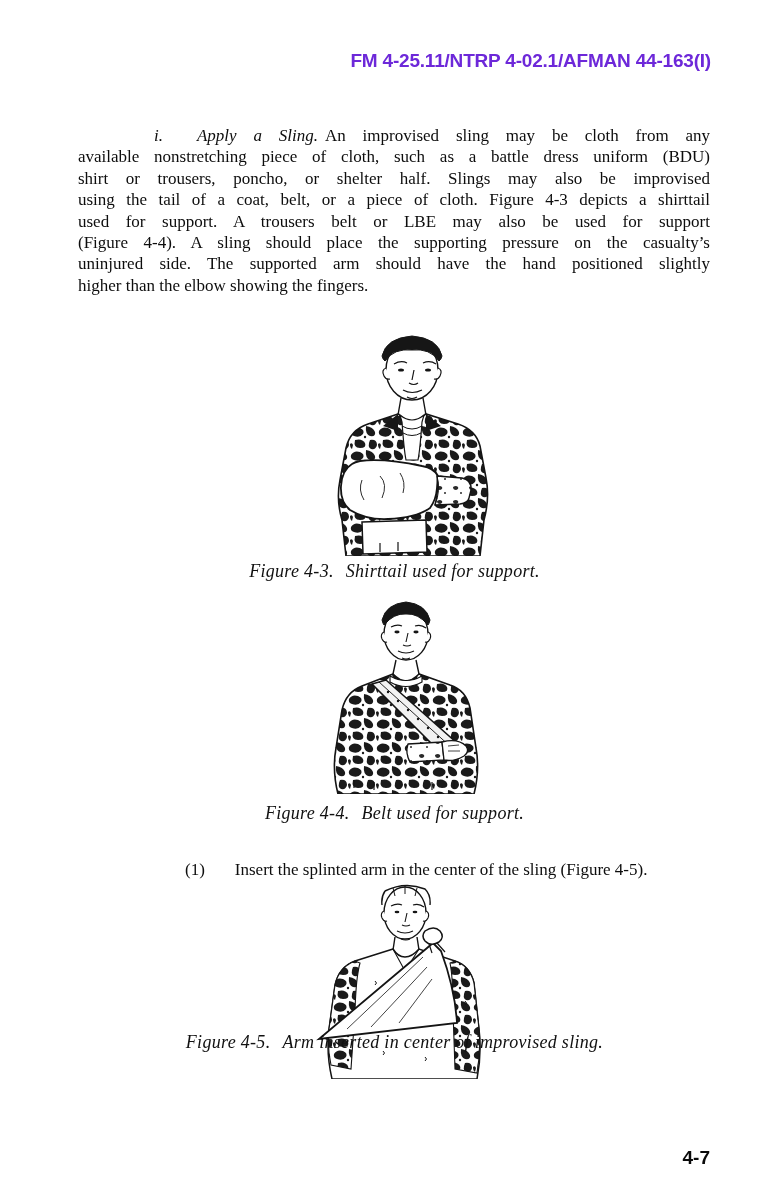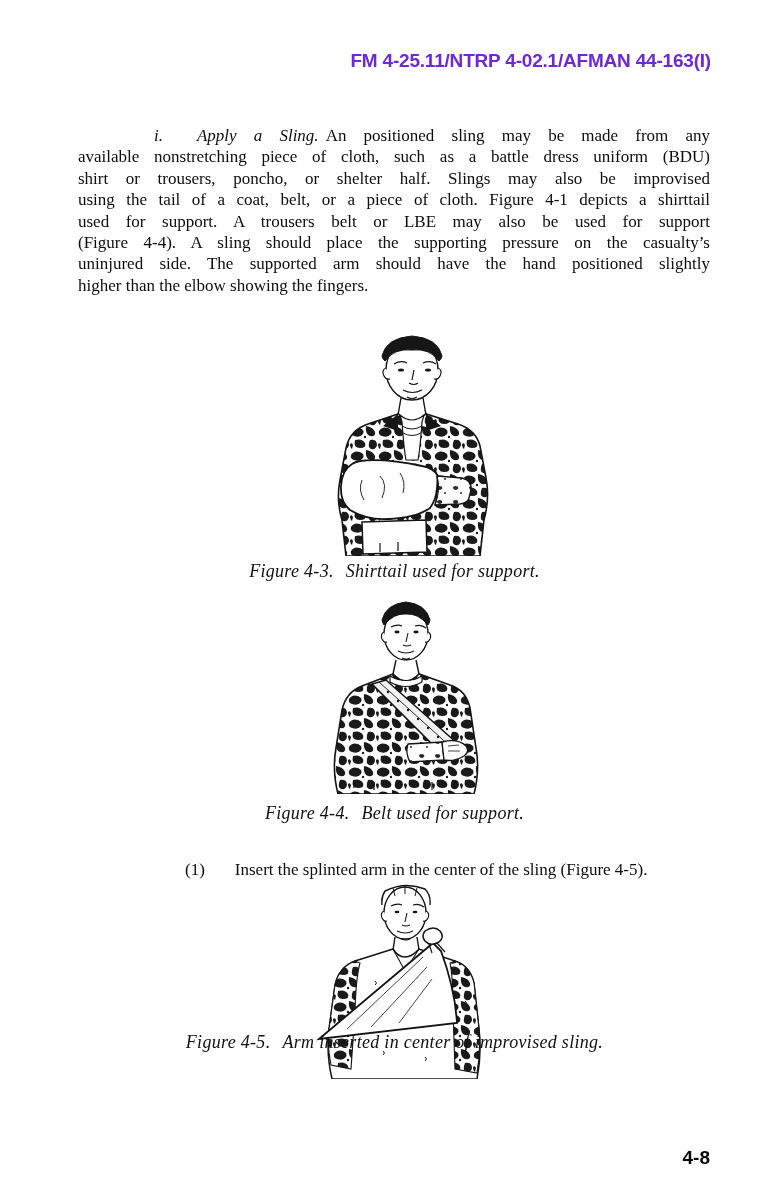--- a/index.html
+++ b/index.html
@@ -43,24 +43,24 @@
   #fig3 { left: 305px; top: 881px; width: 180px; height: 198px; }
 </style>
 </head>
 <body>
 
 <div class="page">
 
   <div class="header">FM 4-25.11/NTRP 4-02.1/AFMAN 44-163(I)</div>
 
   <div class="para">
-    <div class="pline"><span class="ind"></span><span class="it">i.</span><span class="tab"></span><span class="it">Apply a Sling.</span><span class="sgap"></span><span>An positioned sling may be made from any</span></div>
+    <div class="pline"><span class="ind"></span><span class="it">i.</span><span class="tab"></span><span class="it">Apply a Sling.</span><span class="sgap"></span><span>An improvised sling may be cloth from any</span></div>
     <div class="pline">available nonstretching piece of cloth, such as a battle dress uniform (BDU)</div>
     <div class="pline">shirt or trousers, poncho, or shelter half. Slings may also be improvised</div>
-    <div class="pline">using the tail of a coat, belt, or a piece of cloth. Figure 4-1 depicts a shirttail</div>
+    <div class="pline">using the tail of a coat, belt, or a piece of cloth. Figure 4-3 depicts a shirttail</div>
     <div class="pline">used for support. A trousers belt or LBE may also be used for support</div>
     <div class="pline">(Figure 4-4). A sling should place the supporting pressure on the casualty’s</div>
     <div class="pline">uninjured side. The supported arm should have the hand positioned slightly</div>
     <div class="pline lastline">higher than the elbow showing the fingers.</div>
   </div>
 
   <svg id="fig1" class="fig" viewBox="0 0 186 226">
     <defs>
       <pattern id="camo" width="28" height="24" patternUnits="userSpaceOnUse">
         <rect width="28" height="24" fill="#ffffff"></rect>
@@ -150,15 +150,15 @@
       <path d="M90,56 l-2,13 M112,56 l2,13" stroke="#141414" stroke-width="1.4" fill="none"></path>
       <path d="M128,62 L14,158 L152,142 Q150,108 136,70 Z" fill="#ffffff" stroke="#141414" stroke-width="1.8"></path>
       <path d="M118,76 L42,148 M122,86 L66,146 M127,98 L94,142" stroke="#141414" stroke-width="0.8" fill="none"></path>
       <path d="M120,50 q9,-6 15,0 q5,6 -1,11 q-8,5 -14,-1 q-4,-5 0,-10 Z" fill="#ffffff" stroke="#141414" stroke-width="1.5"></path>
       <path d="M132,62 l8,9 M124,63 l3,9" stroke="#141414" stroke-width="1.2" fill="none"></path>
     </g>
   </svg>
 
   <div class="caption" id="cap3"><span class="cap-label">Figure 4-5.</span><span class="cap-text">Arm inserted in center of improvised sling.</span></div>
 
-  <div class="pagenum">4-8</div>
+  <div class="pagenum">4-7</div>
 
 </div>
 
 </body></html>

